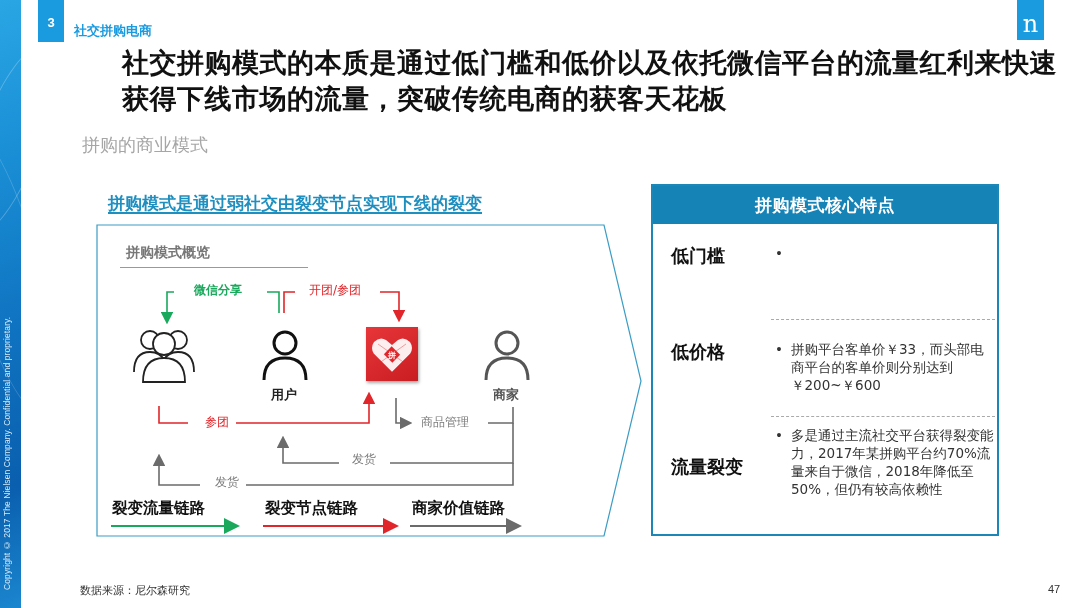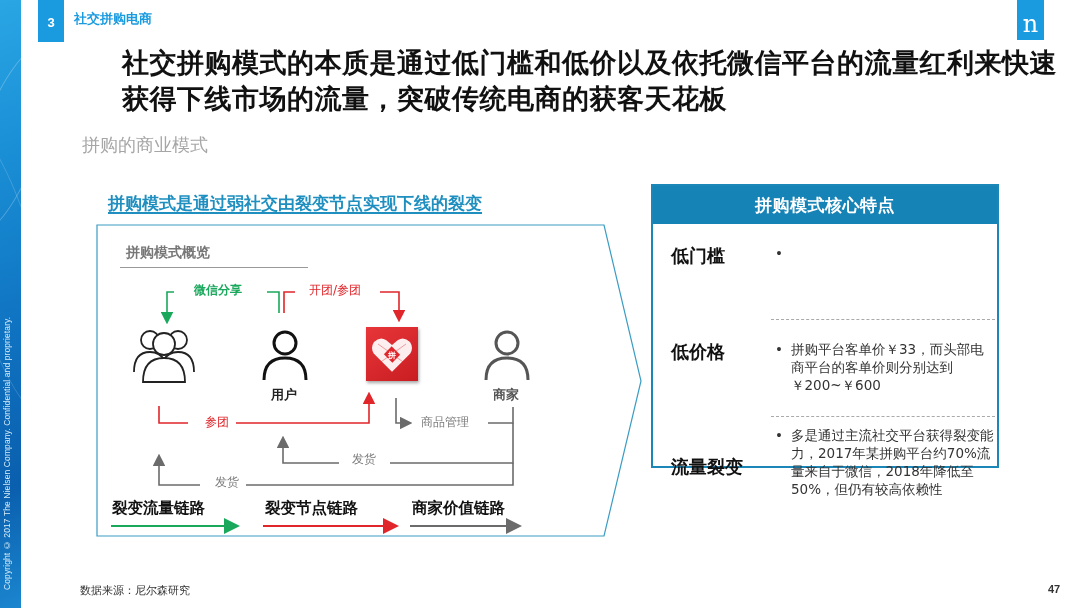--- a/index.html
+++ b/index.html
@@ -20,21 +20,21 @@
     font-family: "Liberation Sans", sans-serif; letter-spacing: 0.1px;
   }
 
   .section-tag {
     position: absolute; left: 38px; top: 0; width: 26px; height: 42px;
     background: #1a9be0; color: #fff; font-weight: bold; font-size: 13px;
     display: flex; align-items: center; justify-content: center; padding-top: 2px;
     font-family: "Liberation Sans", sans-serif;
   }
   .section-title {
-    position: absolute; left: 74px; top: 10px; font-size: 13px; font-weight: bold; color: #1a9be0;
+    position: absolute; left: 74px; top: 22px; font-size: 13px; font-weight: bold; color: #1a9be0;
   }
   .brand-logo {
     position: absolute; left: 1017px; top: 0; width: 27px; height: 40px;
     background: #1a9be0; color: #fff; font-family: "DejaVu Serif", serif; font-size: 24px;
     display: flex; align-items: flex-end; justify-content: center; padding-bottom: 4px; line-height: 1;
   }
 
   .headline {
     position: absolute; left: 80px; top: 45px; width: 950px;
     font-size: 27px; font-weight: bold; line-height: 36px; color: #111; letter-spacing: 0.5px; margin-left: 42px;
@@ -69,40 +69,40 @@
   }
 
   .pdd-logo {
     position: absolute; left: 366px; top: 327px; width: 52px; height: 54px;
     background: linear-gradient(145deg, #e8363a, #c81d22);
     box-shadow: 1px 2px 3px rgba(0,0,0,0.35);
     display: flex; align-items: center; justify-content: center;
   }
 
   .right-box {
-    position: absolute; left: 651px; top: 184px; width: 348px; height: 284px;
+    position: absolute; left: 651px; top: 184px; width: 348px; height: 352px;
     border: 2px solid #1a87b8; background: #fff;
   }
   .right-box-header {
     height: 38px; background: #1683b6; color: #fff; font-size: 17px; font-weight: bold;
     display: flex; align-items: center; justify-content: center; letter-spacing: 0.5px;
   }
   .feat-row { position: absolute; left: 0; width: 100%; }
   .feat-name { position: absolute; left: 18px; font-size: 18px; font-weight: bold; color: #111; }
   .feat-desc {
     position: absolute; left: 122px; width: 222px; font-size: 13.5px; color: #333; line-height: 18px;
     padding-left: 16px;
   }
   .feat-desc .bullet { position: absolute; left: 0; top: 0; }
   .dash-sep {
     position: absolute; left: 118px; width: 224px; border-top: 1px dashed #aaa;
   }
 
   .source { position: absolute; left: 80px; top: 583px; font-size: 11px; color: #333; }
-  .page-num { position: absolute; left: 1048px; top: 583px; font-size: 11px; color: #333; font-family: "Liberation Sans", sans-serif; font-weight: bold; }
+  .page-num { position: absolute; left: 1048px; top: 583px; font-size: 11px; color: #333; font-family: "Liberation Sans", sans-serif; }
 </style>
 </head>
 <body>
 
 <div class="side-band">
   <div class="wave1"></div>
   <div class="wave2"></div>
   <div class="copyright">Copyright © 2017 The Nielsen Company. Confidential and proprietary.</div>
 </div>
 

